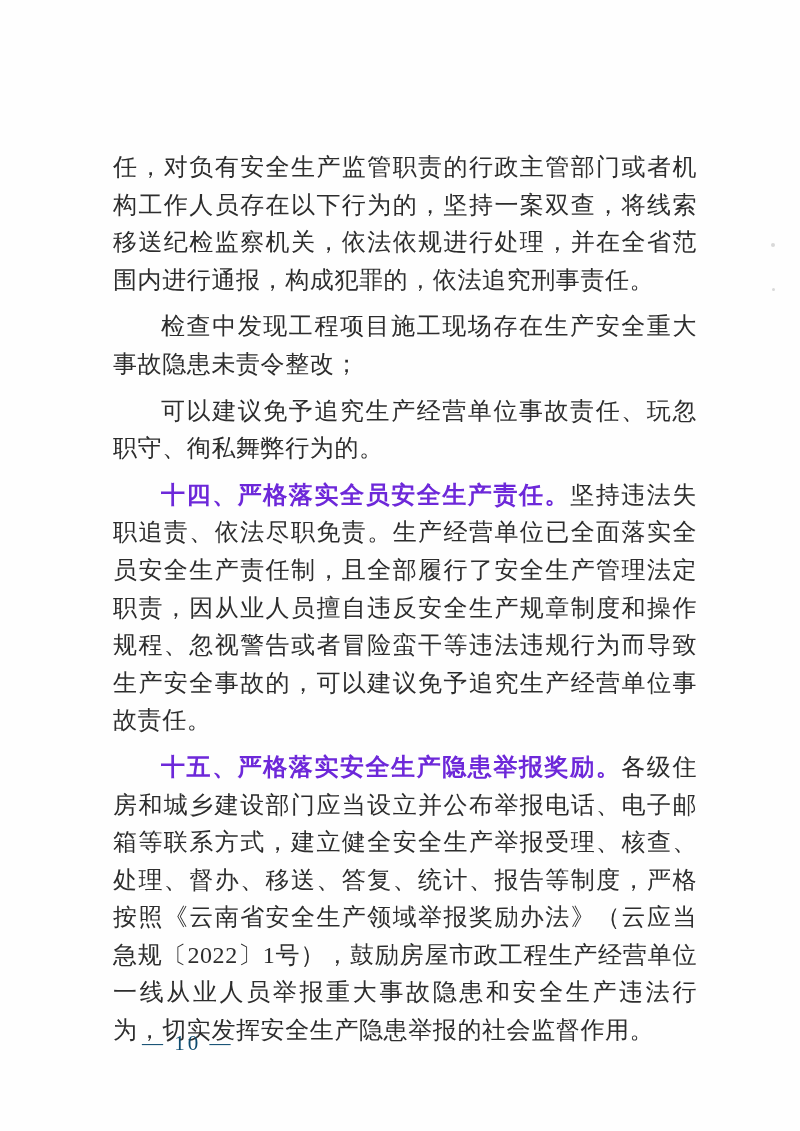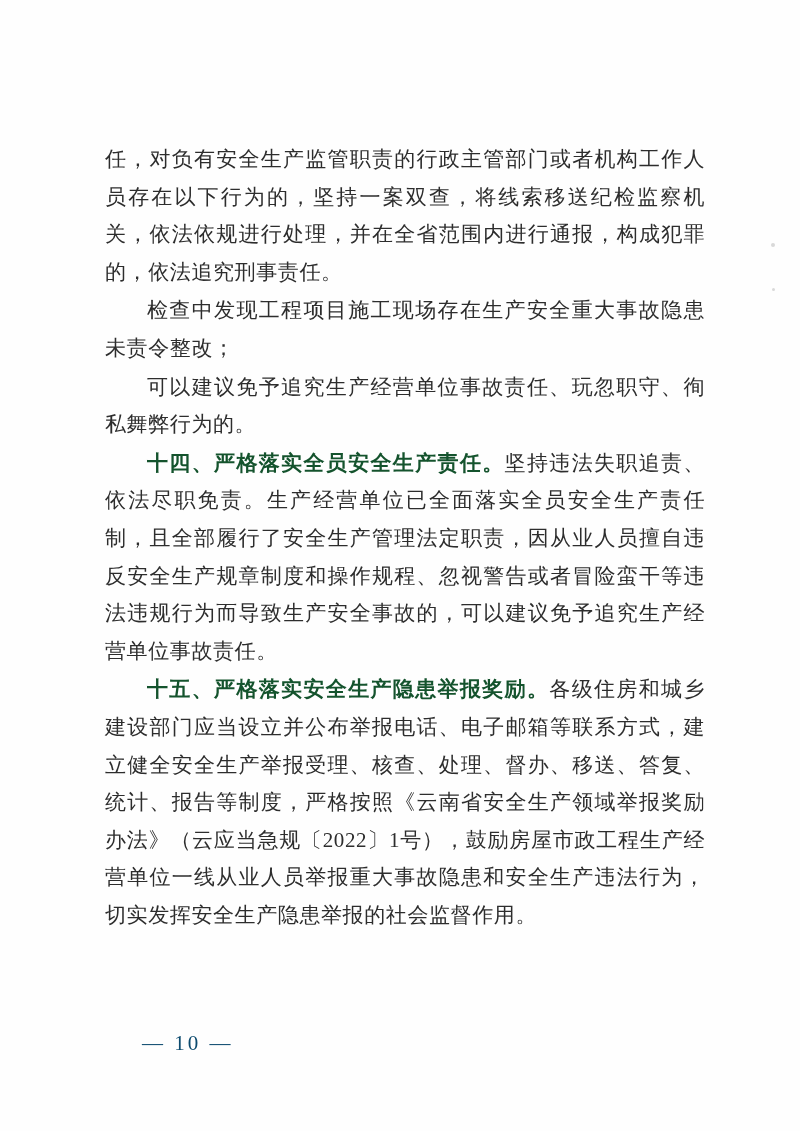--- a/index.html
+++ b/index.html
@@ -16,34 +16,34 @@
     font-family: "Liberation Serif", serif;
     color: #2d2d2d;
   }
   .text-block {
     position: absolute;
     left: 104px;
     top: 140px;
     width: 602px;
   }
   .para {
-    margin: 1px;
-    font-size: 21px;
+    margin: 9px;
+    font-size: 24px;
     line-height: 37.6px;
     letter-spacing: 0.6px;
     text-align: justify;
     text-justify: inter-ideograph;
     color: #2d2d2d;
   }
   .para.indent {
     text-indent: 2em;
   }
   .para .lead {
     font-weight: 700;
-    color: #14532d;
+    color: #6d28d9;
   }
   .footer {
     position: absolute;
     left: 142px;
     top: 1031px;
     font-size: 21px;
     letter-spacing: 3px;
     color: #0c4a6e;
     font-family: "Liberation Serif", serif;
   }

